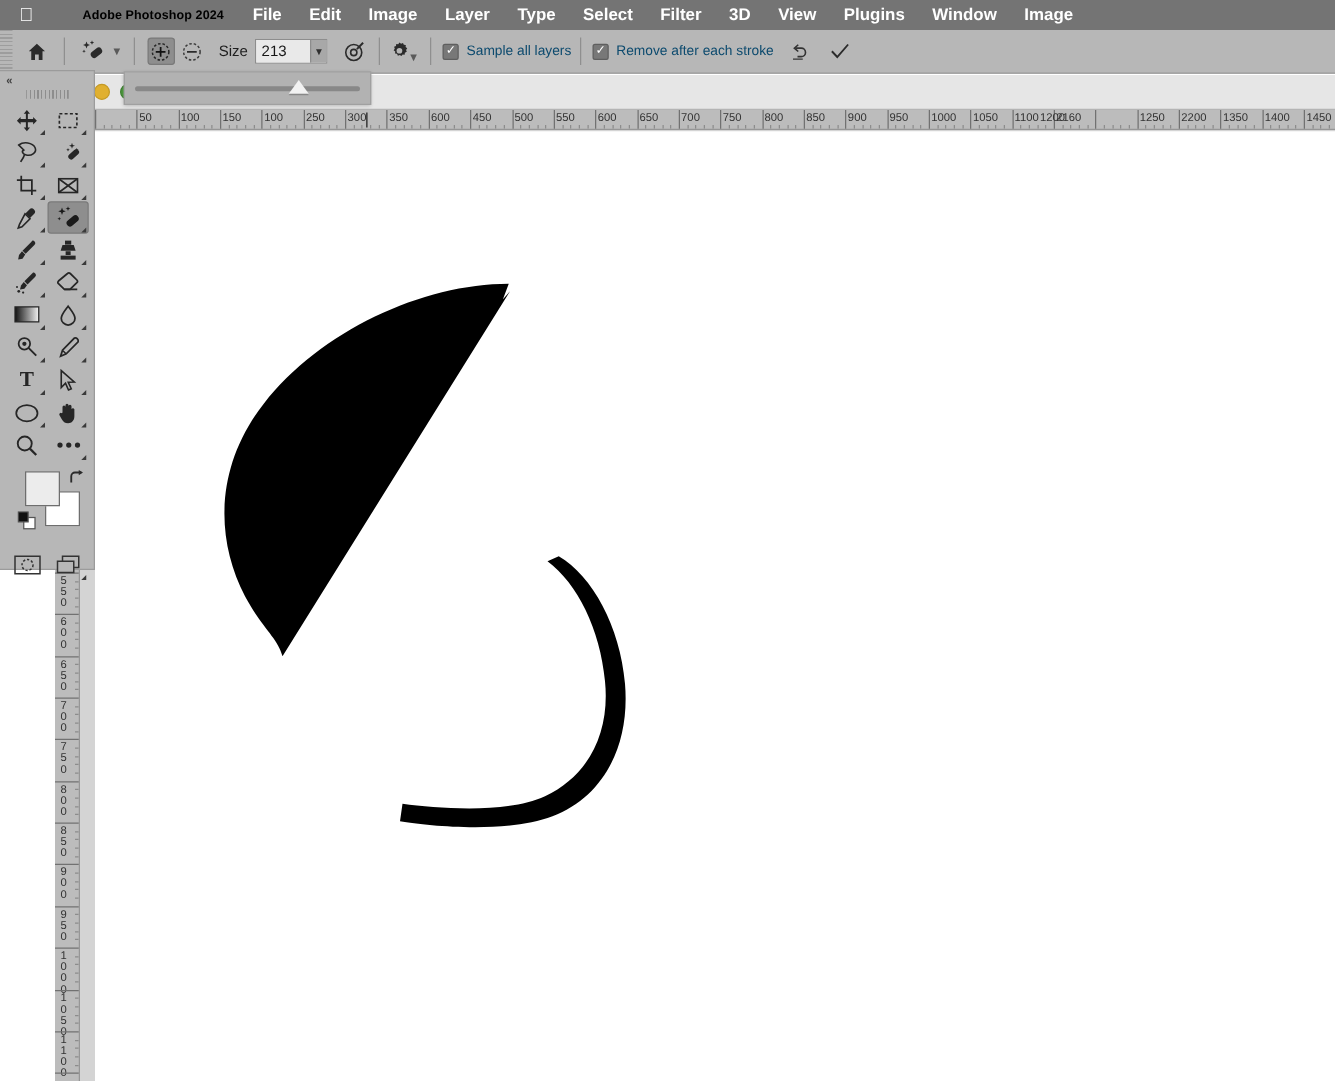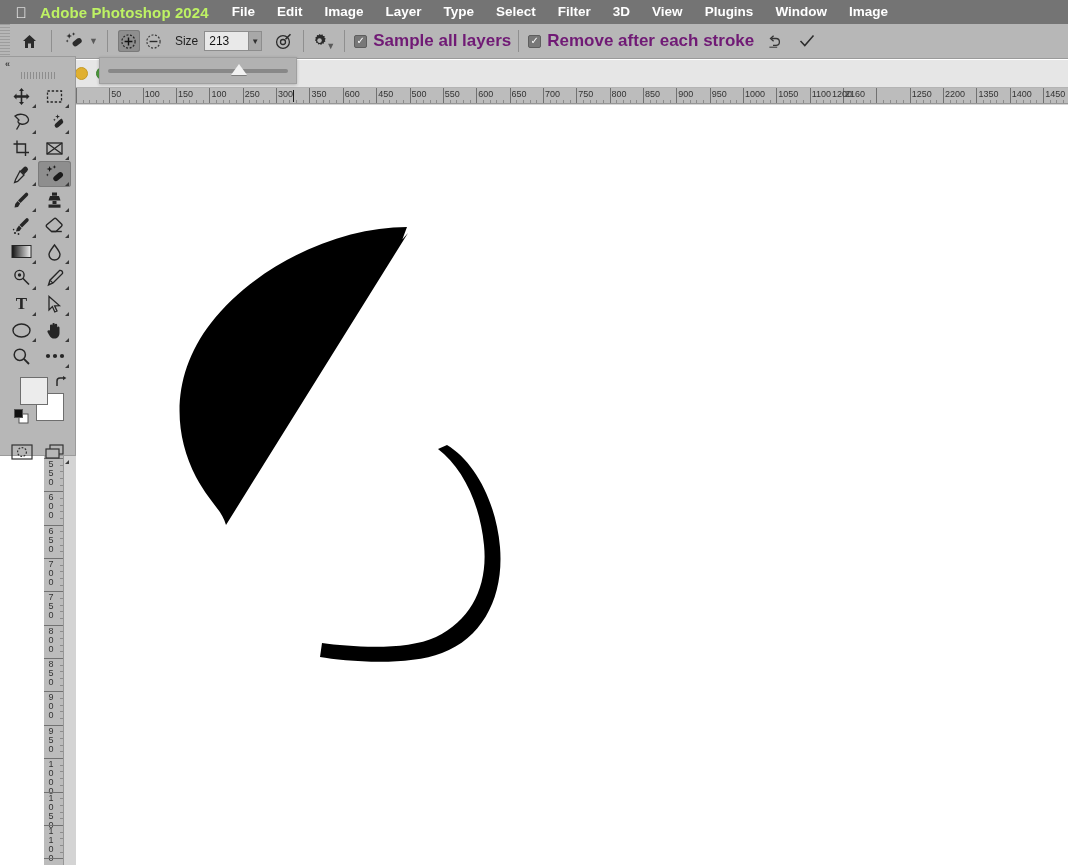--- a/index.html
+++ b/index.html
@@ -15,22 +15,22 @@
   .menubar {
     position: absolute; left: 0; top: 0; width: 1068px; height: 24px;
     background: #747474; display: flex; align-items: center;
     padding-left: 10px; gap: 0px;
   }
   .apple-logo {
     width: 22px; height: 24px; display: flex; align-items: center; justify-content: center;
     color: #fff; font-size: 15px; line-height: 1;
   }
   .app-name {
-    color: #bef264; font-weight: bold; font-size: 15px;
-    padding: 0 12px 0 8px; letter-spacing: 0.1px;
+    color: #000000; font-weight: bold; font-size: 10px;
+    padding: 0 12px 0 8px; letter-spacing: 0.1px; margin-left: 26px;
   }
   .menu-item {
     color: #ffffff; font-size: 13.5px; font-weight: bold;
     padding: 0 11px; line-height: 24px; white-space: nowrap;
   }
 
   
   .optionsbar {
     position: absolute; left: 0; top: 24px; width: 1068px; height: 35px;
     background: #b7b7b7; border-bottom: 1px solid #9a9a9a;
@@ -72,21 +72,21 @@
     color: #303030; font-size: 8px;
   }
   .icon-btn { width: 26px; height: 26px; display: flex; align-items: center; justify-content: center; }
   .cb-row { display: flex; align-items: center; gap: 6px; margin-left: 2px; }
   .checkbox {
     width: 13px; height: 13px; background: #787878;
     border: 1px solid #5e5e5e; border-radius: 2px;
     display: flex; align-items: center; justify-content: center;
     color: #ffffff; font-size: 10px; line-height: 1;
   }
-  .cb-label { font-size: 17px; color: #701a75; white-space: nowrap; font-weight: bold; }
+  .cb-label { font-size: 11px; color: #0c4a6e; white-space: nowrap; }
 
   
   .docwin {
     position: absolute; left: 64px; top: 60px; width: 1004px; height: 805px;
     background: #d4d4d4;
   }
   .titlebar {
     position: absolute; left: 0; top: 0; width: 1004px; height: 28px;
     background: #e6e6e6; border-bottom: 1px solid #b4b4b4;
     display: flex; align-items: center;

